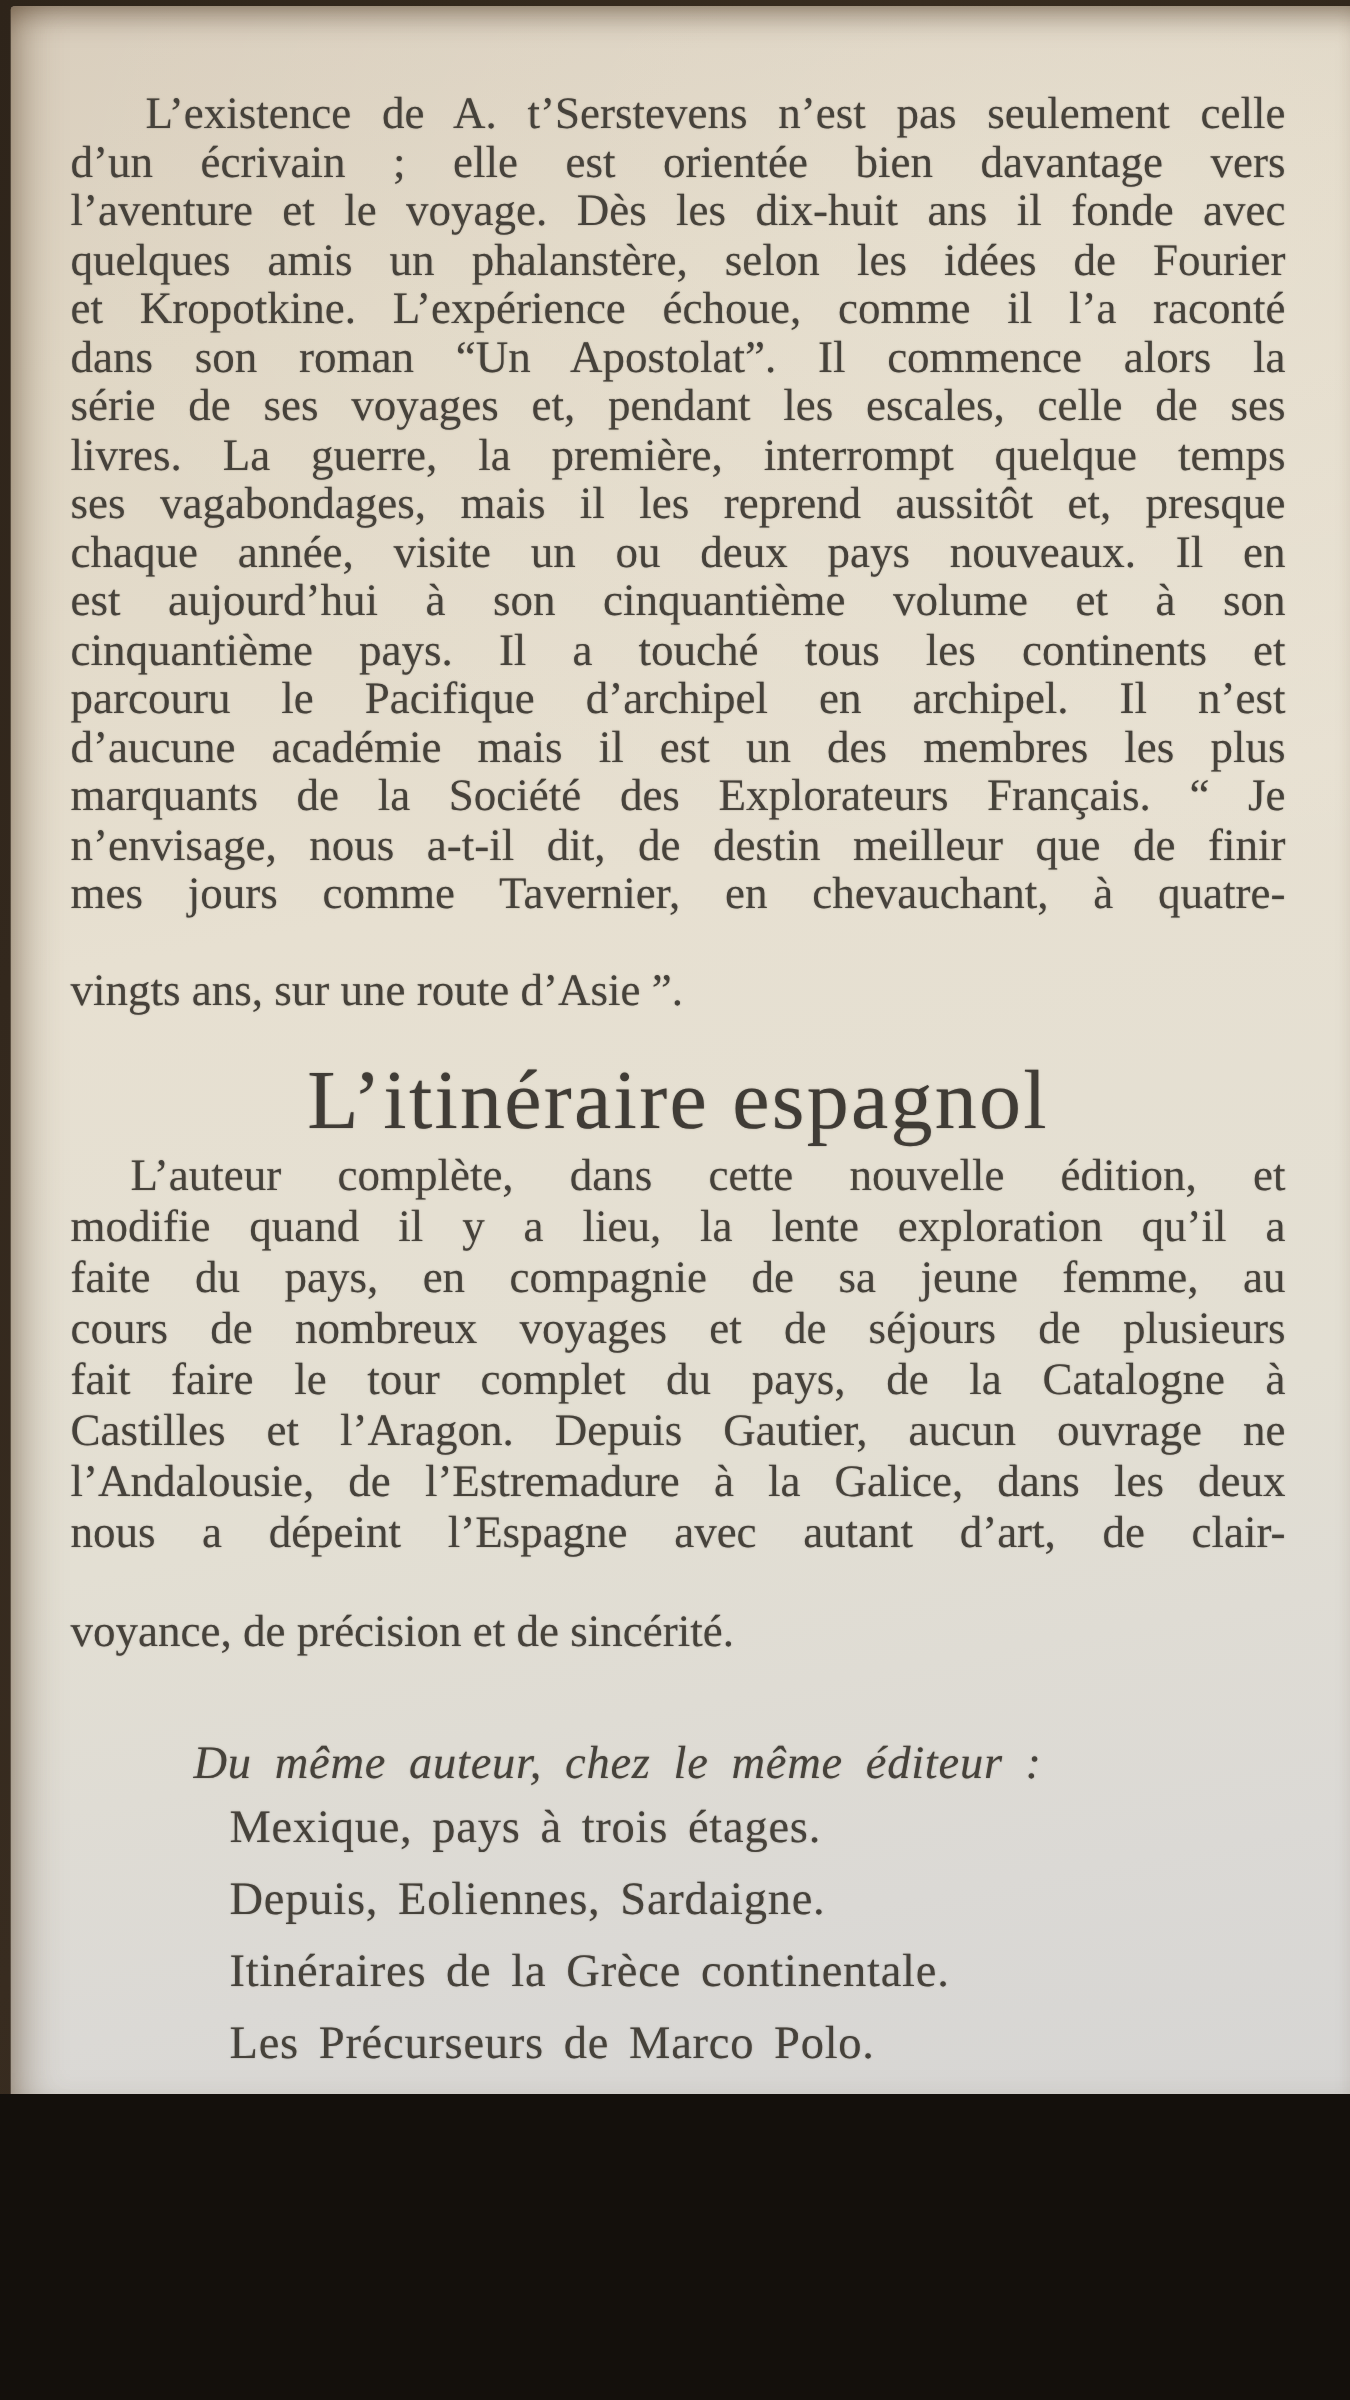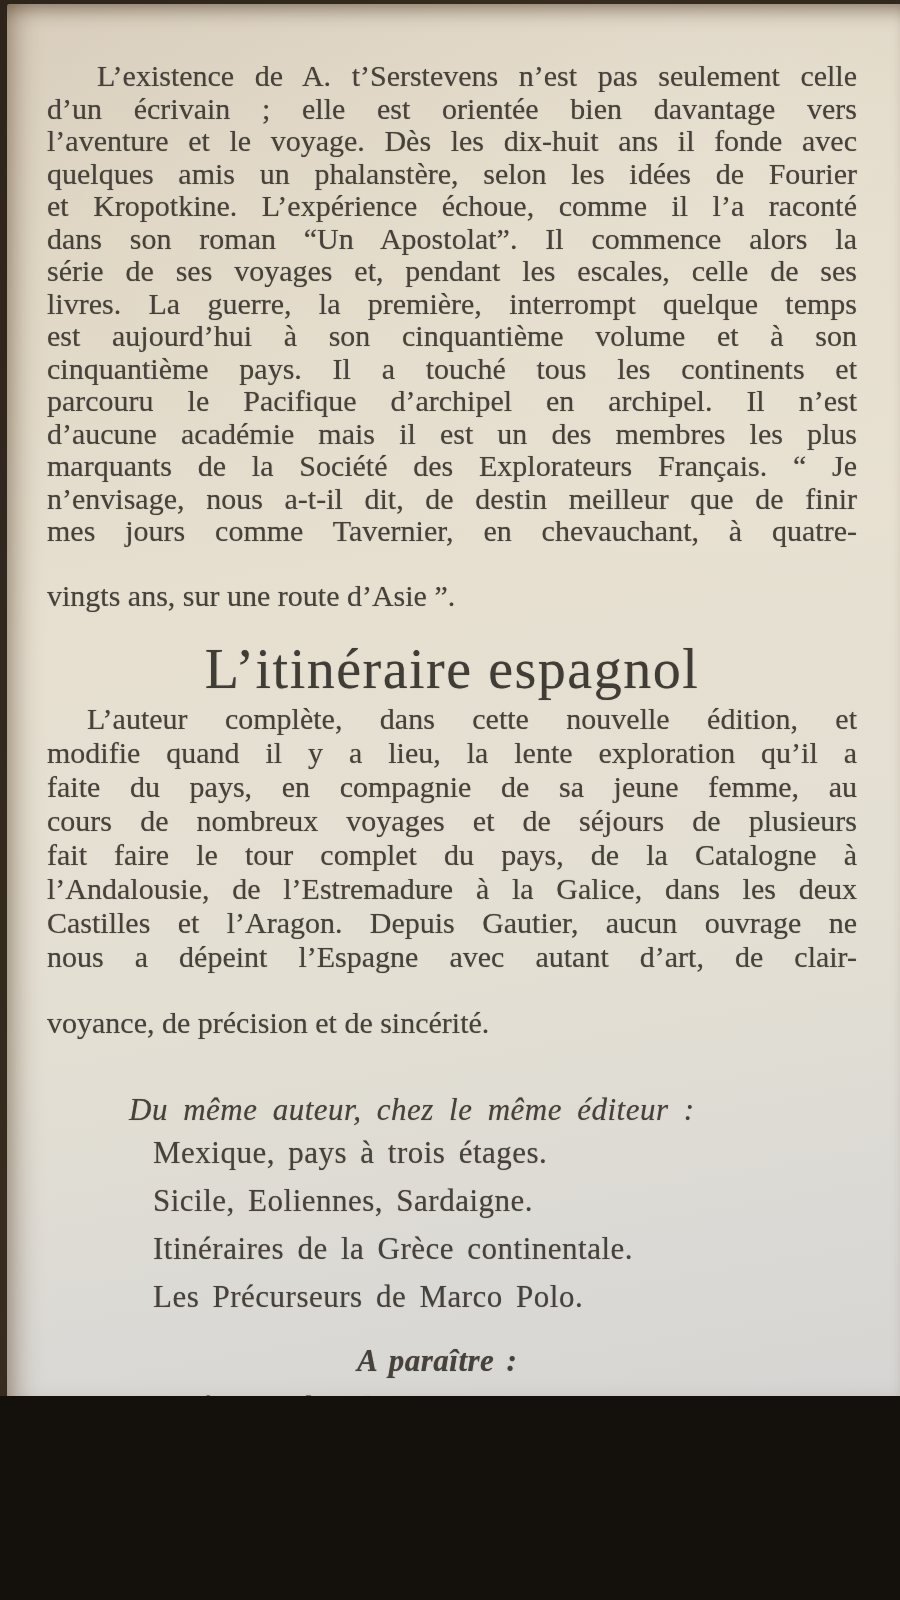--- a/index.html
+++ b/index.html
@@ -78,49 +78,51 @@
 
       <div class="para para1">
           <div class="line first">L’existence de A. t’Serstevens n’est pas seulement celle</div>
           <div class="line">d’un écrivain ; elle est orientée bien davantage vers</div>
           <div class="line">l’aventure et le voyage. Dès les dix-huit ans il fonde avec</div>
           <div class="line">quelques amis un phalanstère, selon les idées de Fourier</div>
           <div class="line">et Kropotkine. L’expérience échoue, comme il l’a raconté</div>
           <div class="line">dans son roman “Un Apostolat”. Il commence alors la</div>
           <div class="line">série de ses voyages et, pendant les escales, celle de ses</div>
           <div class="line">livres. La guerre, la première, interrompt quelque temps</div>
+          <div class="line">ses vagabondages, mais il les reprend aussitôt et, presque</div>
+          <div class="line">chaque année, visite un ou deux pays nouveaux. Il en</div>
           <div class="line">est aujourd’hui à son cinquantième volume et à son</div>
           <div class="line">cinquantième pays. Il a touché tous les continents et</div>
           <div class="line">parcouru le Pacifique d’archipel en archipel. Il n’est</div>
           <div class="line">d’aucune académie mais il est un des membres les plus</div>
           <div class="line">marquants de la Société des Explorateurs Français. “ Je</div>
           <div class="line">n’envisage, nous a-t-il dit, de destin meilleur que de finir</div>
           <div class="line">mes jours comme Tavernier, en chevauchant, à quatre-</div>
           <div class="line last">vingts ans, sur une route d’Asie ”.</div>
         </div>
 
       <h1 class="heading">L’itinéraire espagnol</h1>
 
       <div class="para para2">
           <div class="line first">L’auteur complète, dans cette nouvelle édition, et</div>
           <div class="line">modifie quand il y a lieu, la lente exploration qu’il a</div>
           <div class="line">faite du pays, en compagnie de sa jeune femme, au</div>
           <div class="line">cours de nombreux voyages et de séjours de plusieurs</div>
           <div class="line">fait faire le tour complet du pays, de la Catalogne à</div>
+          <div class="line">Castilles et l’Aragon. Depuis Gautier, aucun ouvrage ne</div>
           <div class="line">l’Andalousie, de l’Estremadure à la Galice, dans les deux</div>
-          <div class="line">Castilles et l’Aragon. Depuis Gautier, aucun ouvrage ne</div>
           <div class="line">nous a dépeint l’Espagne avec autant d’art, de clair-</div>
           <div class="line last">voyance, de précision et de sincérité.</div>
         </div>
 
       <div class="booklist">
         <div class="intro">Du même auteur, chez le même éditeur :</div>
         <div class="titles">
             <div class="book-title">Mexique, pays à trois étages.</div>
-            <div class="book-title">Sicile, Eoliennes, Sardaigne.</div>
+            <div class="book-title">Depuis, Eoliennes, Sardaigne.</div>
             <div class="book-title">Itinéraires de la Grèce continentale.</div>
             <div class="book-title">Les Précurseurs de Marco Polo.</div>
           </div>
         <div class="upcoming-label">A paraître :</div>
         <div class="upcoming-title">Itinéraires des Iles grecques.</div>
       </div>
 
       <div class="publisher">Arthaud</div>
 
     </div>

